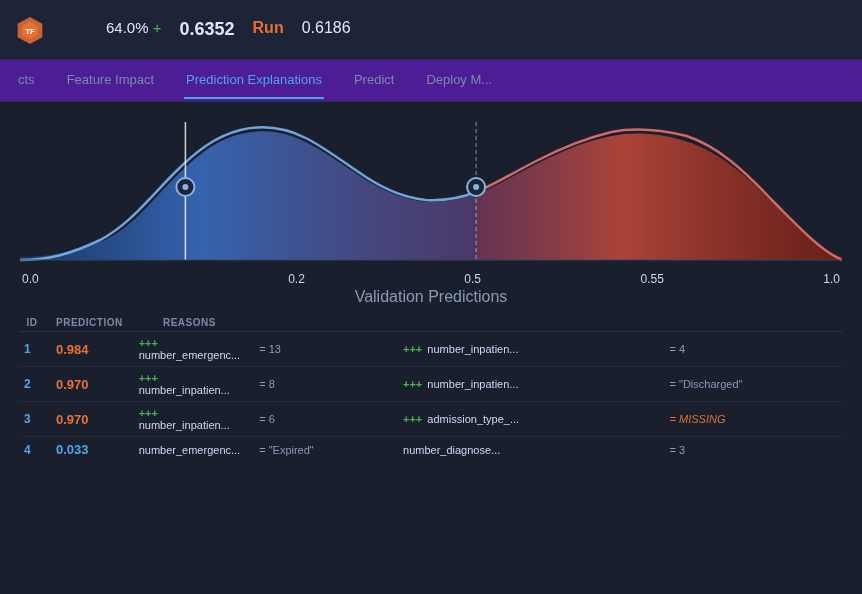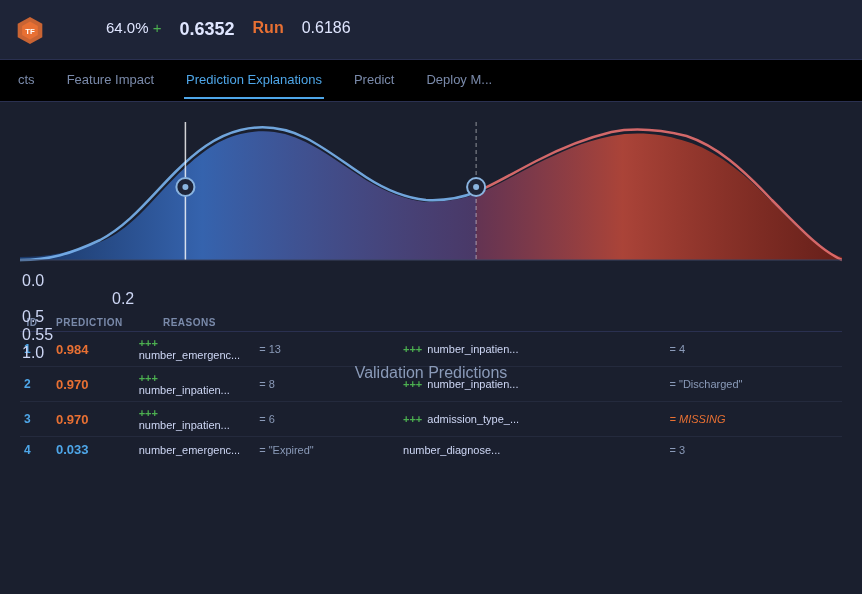--- a/index.html
+++ b/index.html
@@ -63,21 +63,21 @@
     }
     .stat-val {
       font-size: 16px;
       color: #e0e6ff;
     }
 
     
     .nav-tabs {
       display: flex;
       align-items: center;
-      background: #000000;
+      background: #4c1d95;
       padding: 0 16px;
       border-bottom: 1px solid #2a3050;
       height: 42px;
       gap: 28px;
     }
     .nav-tab {
       font-size: 13px;
       color: #7a8aaa;
       cursor: pointer;
       padding: 10px 2px;
@@ -100,24 +100,23 @@
     }
     .chart-svg {
       width: 100%;
       height: 160px;
       display: block;
     }
     .chart-labels {
       display: flex;
       justify-content: space-between;
       padding: 2px 0 0 0;
-      font-size: 16px;
+      font-size: 12px;
       color: #cdd6f4;
       position: relative;
-      flex-direction: column;
     }
     .chart-axis-label {
       text-align: center;
       font-size: 16px;
       color: #8a9ab8;
       margin-top: 2px;
     }
 
     
     .table-section {

